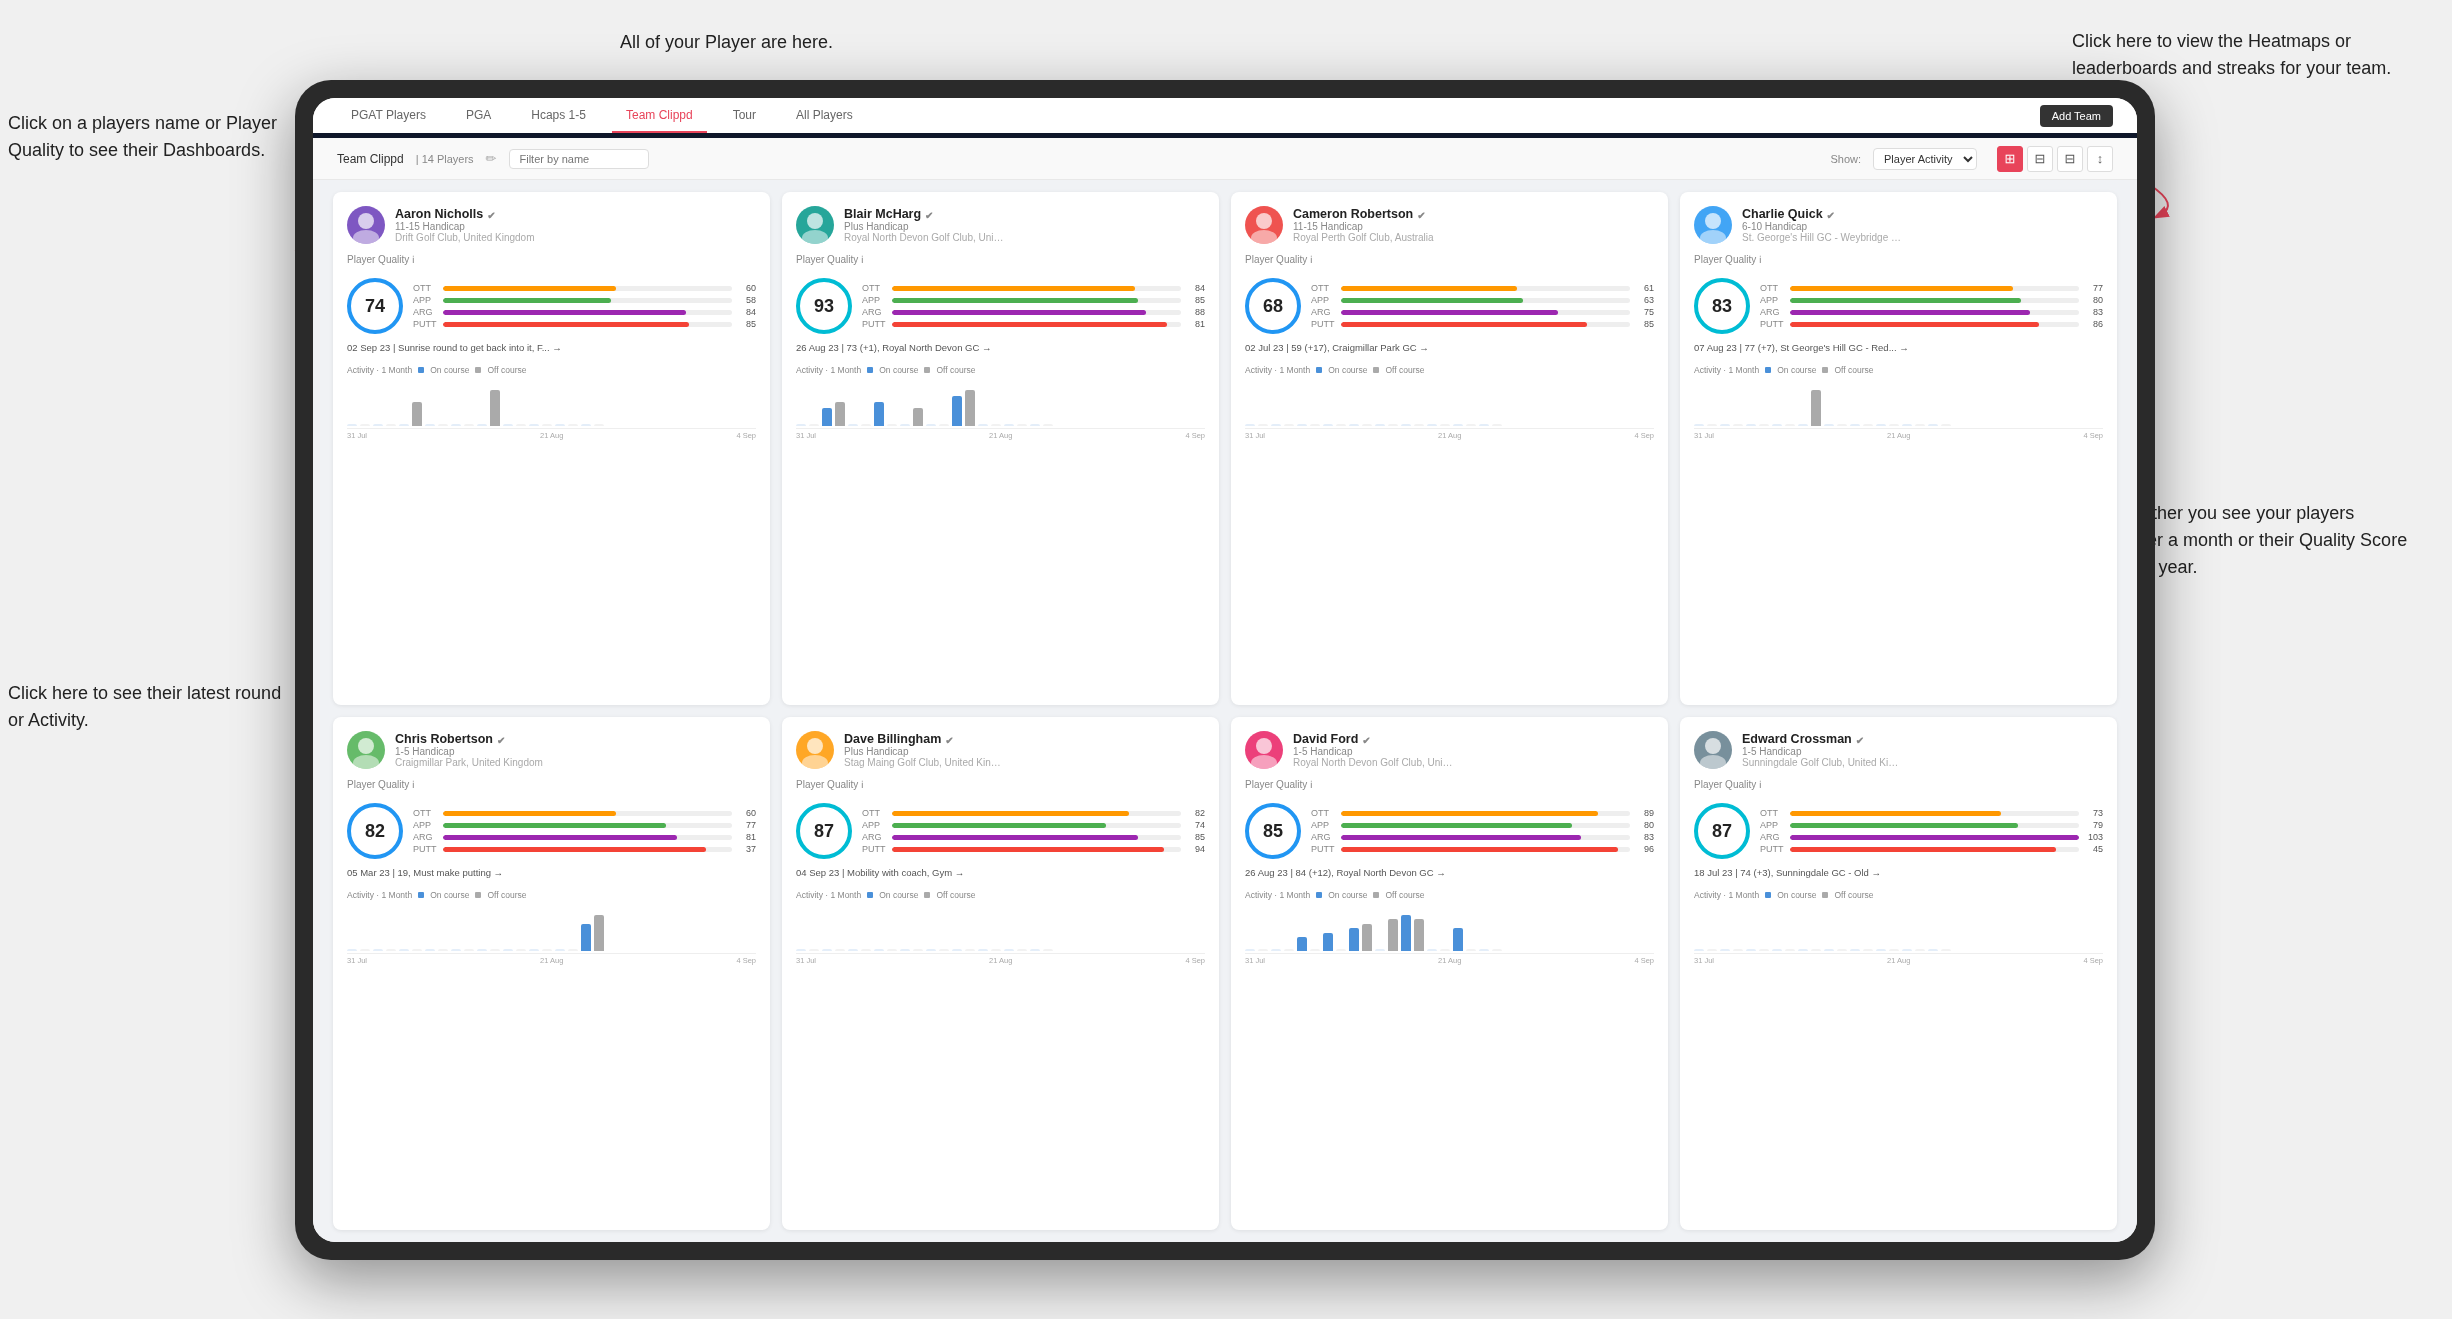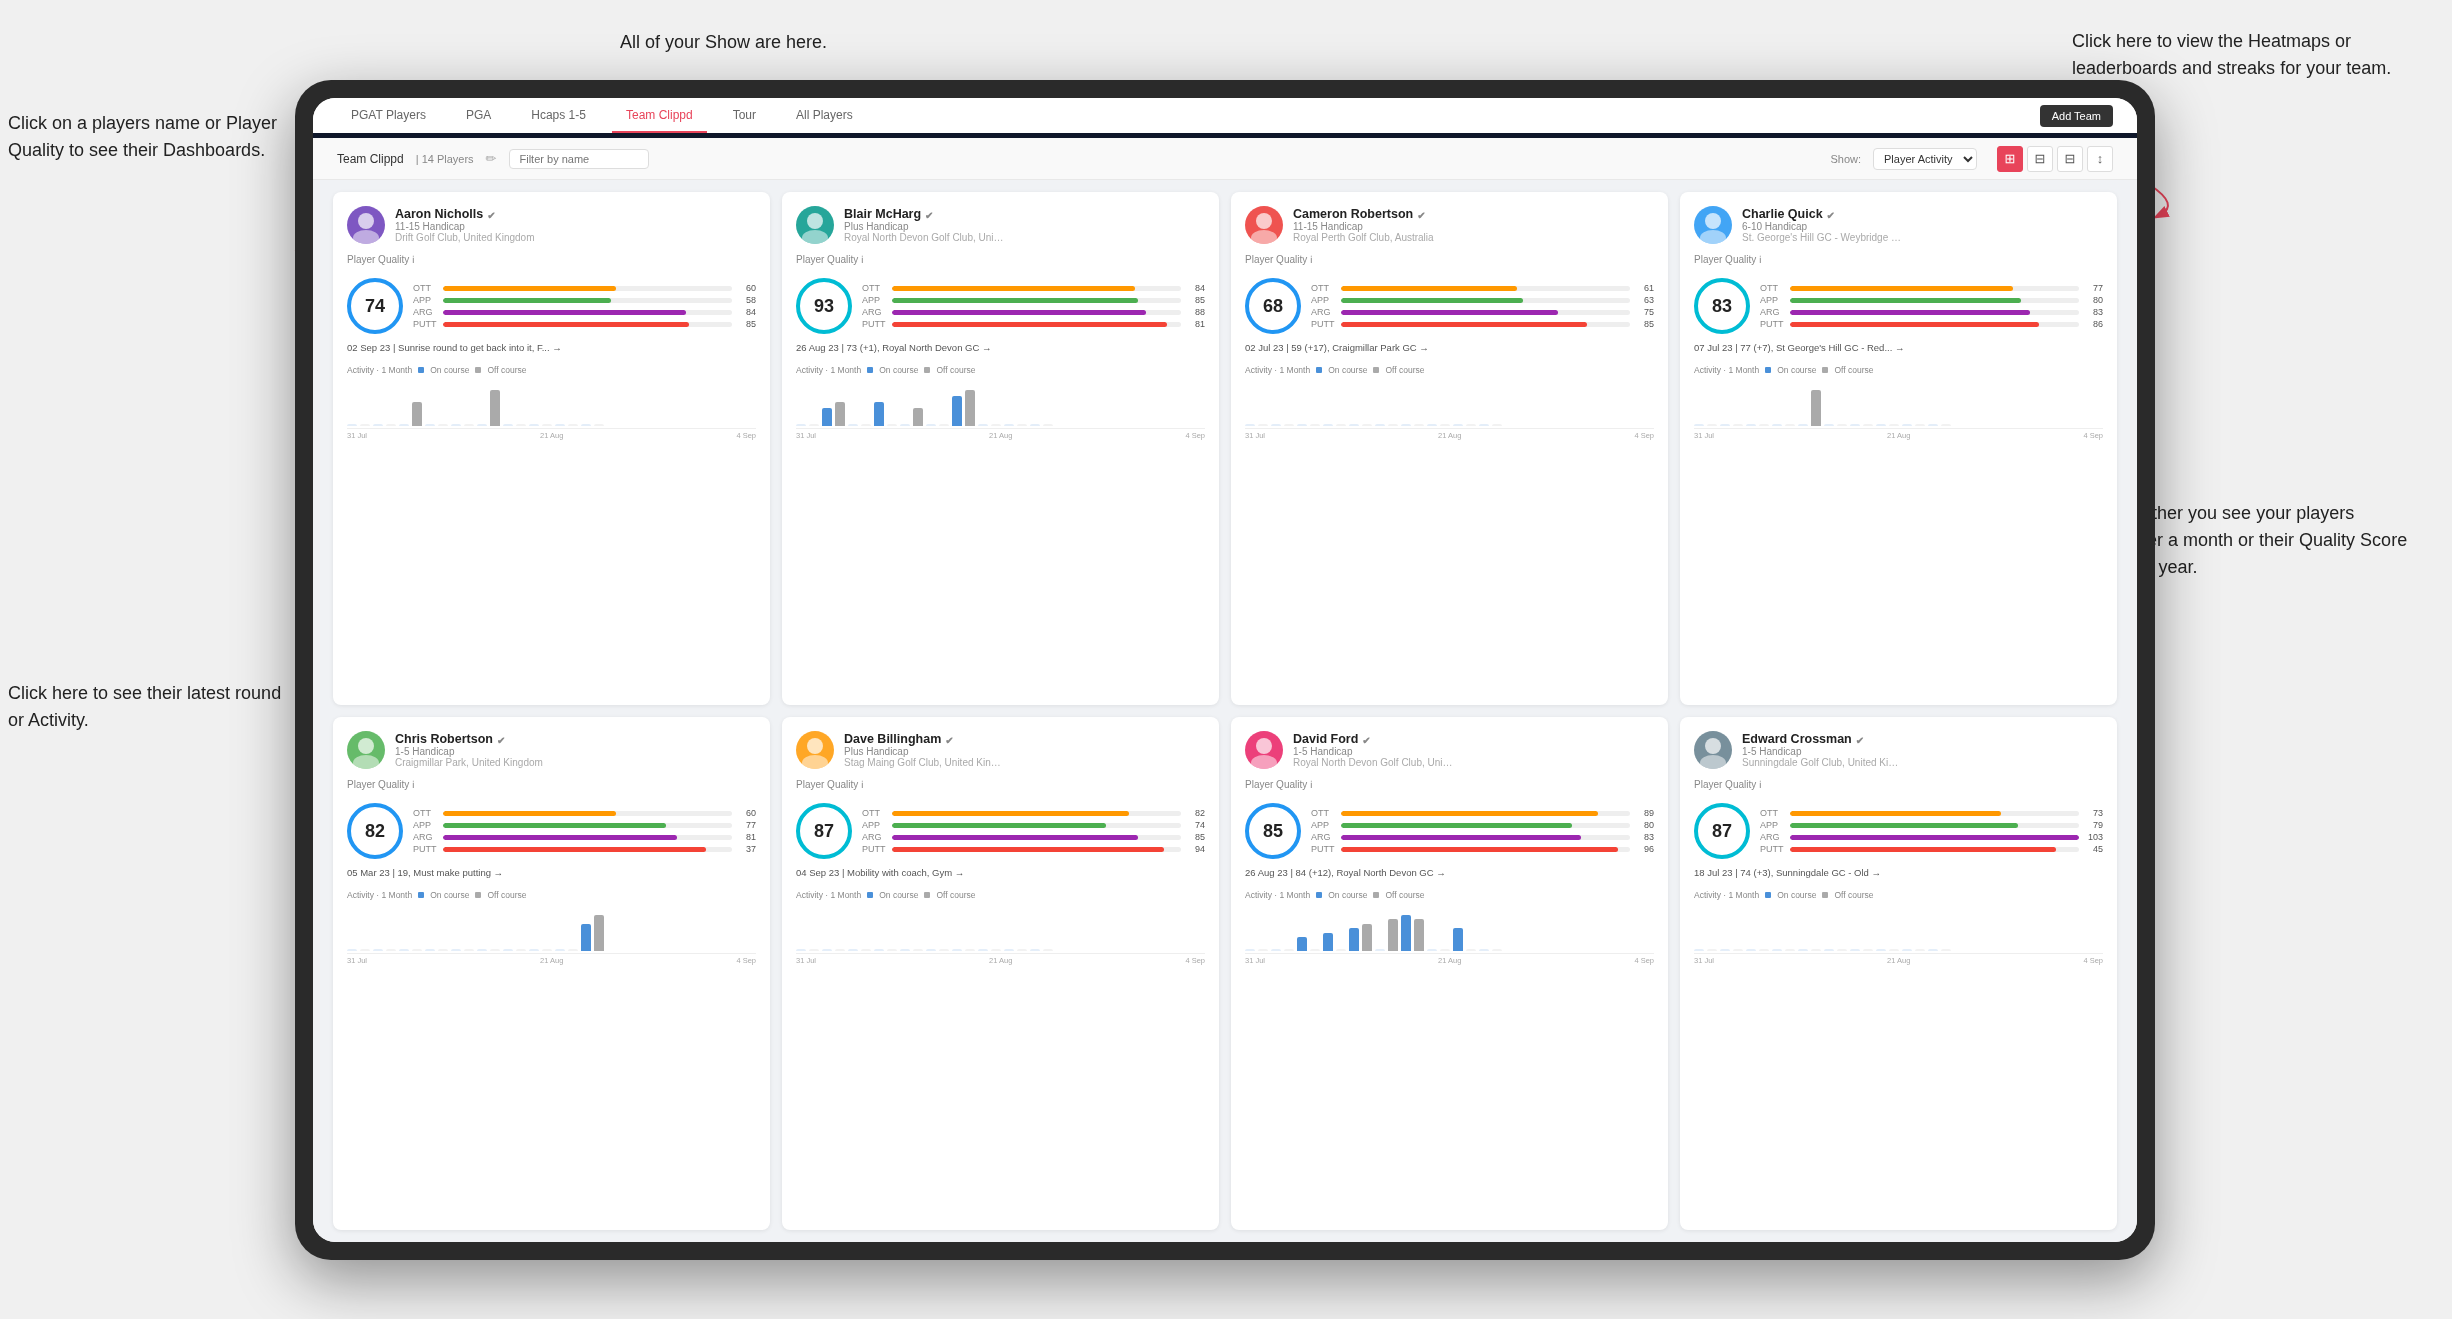--- a/index.html
+++ b/index.html
@@ -416,21 +416,21 @@
       font-weight: 400;
     }
 
     
     .ann-teams { top: 30px; left: 620px; text-align: center; }
   </style>
 </head>
 <body>
 
 <div class="annotation ann-teams">
-  <span>All of your Show are here.</span>
+  <span>All of your Player are here.</span>
 </div>
 
 <div class="annotation" style="position:absolute;top:28px;right:60px;width:320px;font-size:18px;line-height:1.5;">
   <span>Click here to view the
 Heatmaps or leaderboards
 and streaks for your team.</span>
 </div>
 
 <div class="annotation" style="position:absolute;top:110px;left:8px;width:280px;font-size:18px;line-height:1.5;">
   <span>Click on a players name
@@ -827,21 +827,21 @@
         <div class="bar-row">
           <span class="bar-label">PUTT</span>
           <div class="bar-track">
             <div class="bar-fill-putt" style="width:86%;height:100%;border-radius:3px;"></div>
           </div>
           <span class="bar-value">86</span>
         </div>
       </div>
     </div>
     <div class="activity-row">
-      <span>07 Jul 23 | 77 (+7), St George's Hill GC - Red... →</span>
+      <span>07 Aug 23 | 77 (+7), St George's Hill GC - Red... →</span>
     </div>
     <div class="chart-section">
       <div class="chart-label-row">
         <span>Activity · 1 Month</span>
         <div class="legend-dot" style="background:#4a90d9;"></div>
         <span>On course</span>
         <div class="legend-dot" style="background:#aaa;"></div>
         <span>Off course</span>
       </div>
       <div class="chart-bars">

